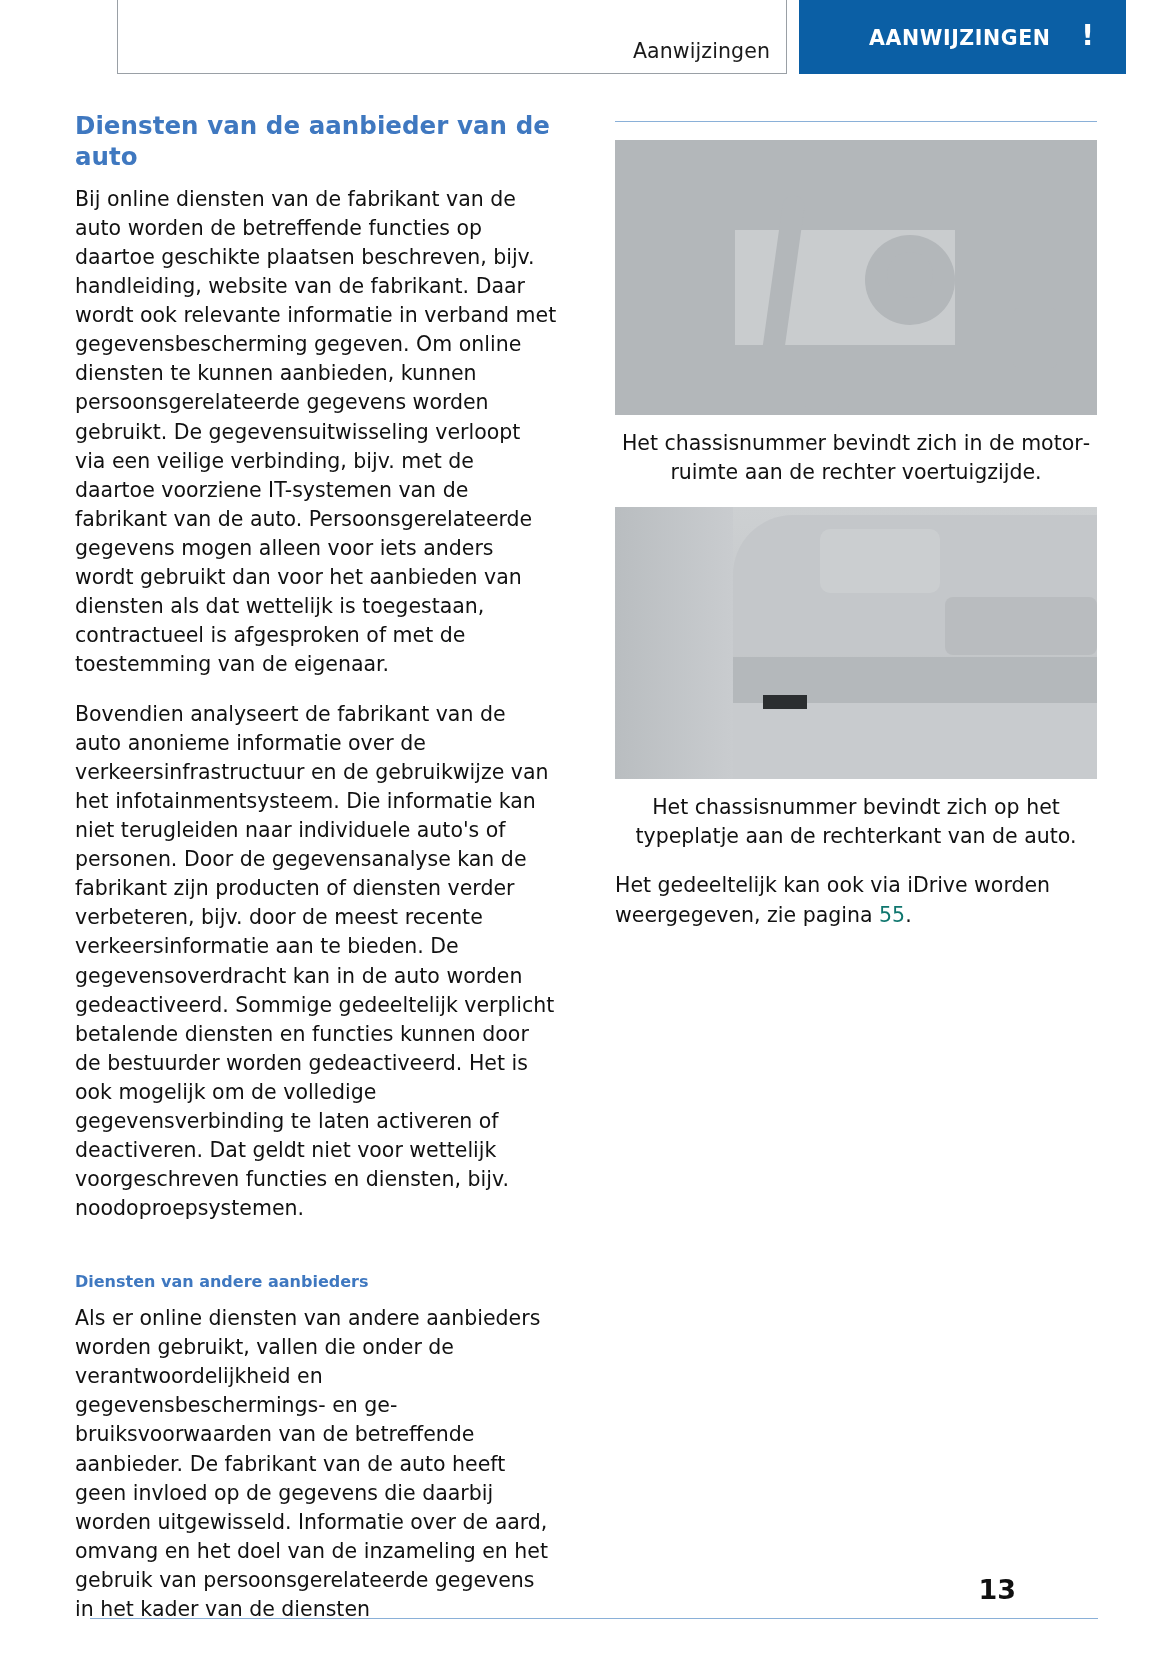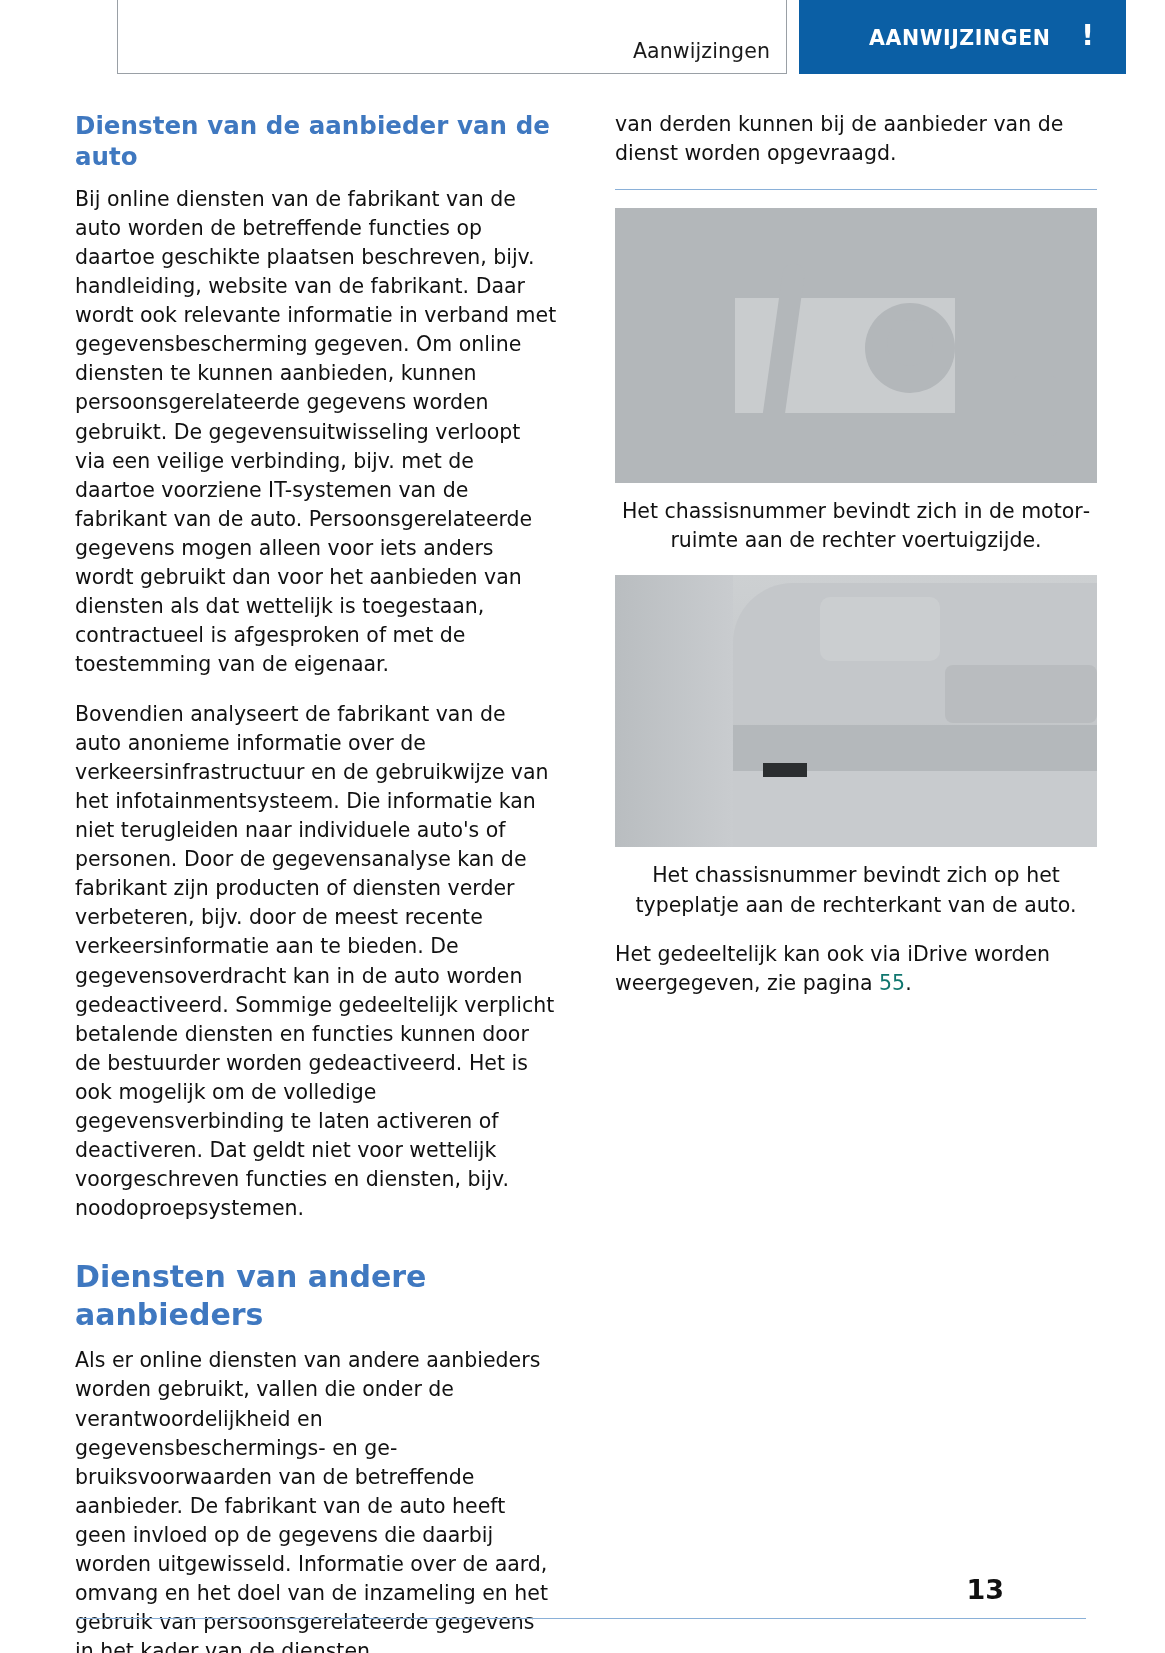--- a/index.html
+++ b/index.html
@@ -87,25 +87,25 @@
 
   h2.section-title {
     font-size: 24.5px;
     line-height: 1.28;
     color: #3f78c0;
     font-weight: bold;
     margin: 0 0 12px 0;
     letter-spacing: 0.05px;
   }
   h2.sub-title {
-    font-size: 30px;
+    font-size: 16px;
     line-height: 1.28;
     color: #3f78c0;
     font-weight: bold;
-    margin: 34px 0 12px 0;
+    margin: 48px 0 12px 0;
   }
   h1.chapter-title {
     font-size: 33px;
     line-height: 1.22;
     color: #0b5fa5;
     font-weight: bold;
     margin: 36px 0 0 0;
     letter-spacing: -0.2px;
   }
   .chapter-rule {
@@ -165,21 +165,21 @@
     font-size: 20.5px;
     line-height: 1.42;
     margin: 0 0 20px 0;
     color: #111111;
     text-align: center;
   }
 
   
   .footer {
     position: absolute;
-    left: 0;
+    left: 12px;
     bottom: 0;
     width: 1082px;
     height: 90px;
   }
   .footer-rule {
     position: absolute;
     left: 78px;
     bottom: 34px;
     width: 1008px;
     height: 1px;
@@ -211,21 +211,20 @@
 
   <div class="col col-left">
     <h2 class="section-title">Diensten van de aanbieder van de auto</h2>
     <p class="body">Bij online diensten van de fabrikant van de auto worden de betreffende functies op daartoe ge­schikte plaatsen beschreven, bijv. handleiding, website van de fabrikant. Daar wordt ook rele­vante informatie in verband met gegevensbe­scherming gegeven. Om online diensten te kun­nen aanbieden, kunnen persoonsgerelateerde gegevens worden gebruikt. De gegevensuitwis­seling verloopt via een veilige verbinding, bijv. met de daartoe voorziene IT-systemen van de fabrikant van de auto. Persoonsgerelateerde ge­gevens mogen alleen voor iets anders wordt ge­bruikt dan voor het aanbieden van diensten als dat wettelijk is toegestaan, contractueel is afge­sproken of met de toestemming van de eigenaar.</p>
     <p class="body">Bovendien analyseert de fabrikant van de auto anonieme informatie over de verkeersinfrastruc­tuur en de gebruikwijze van het infotainmentsys­teem. Die informatie kan niet terugleiden naar in­dividuele auto's of personen. Door de gegevensanalyse kan de fabrikant zijn producten of diensten verder verbeteren, bijv. door de meest recente verkeersinformatie aan te bieden. De gegevensoverdracht kan in de auto worden gedeactiveerd. Sommige gedeeltelijk verplicht betalende diensten en functies kunnen door de bestuurder worden gedeactiveerd. Het is ook mogelijk om de volledige gegevensverbinding te laten activeren of deactiveren. Dat geldt niet voor wettelijk voorgeschreven functies en diensten, bijv. noodoproepsystemen.</p>
     <h2 class="sub-title">Diensten van andere aanbieders</h2>
     <p class="body">Als er online diensten van andere aanbieders worden gebruikt, vallen die onder de verantwoor­delijkheid en gegevensbeschermings- en ge­bruiksvoorwaarden van de betreffende aanbie­der. De fabrikant van de auto heeft geen invloed op de gegevens die daarbij worden uitgewisseld. Informatie over de aard, omvang en het doel van de inzameling en het gebruik van persoonsgere­lateerde gegevens in het kader van de diensten</p>
   </div>
 
   <div class="col col-right">
-    <p class="body">van derden kunnen bij de aanbieder van de dienst worden opgevraagd.</p>
 
     <div class="chapter-rule"></div>
 
     <div class="figure fig-engine">
       <div class="shade e1"></div>
       <div class="shade e2"></div>
       <div class="shade e6"></div>
       <div class="shade e3"></div>
       <div class="shade e7"></div>
       <div class="shade e4"></div>

